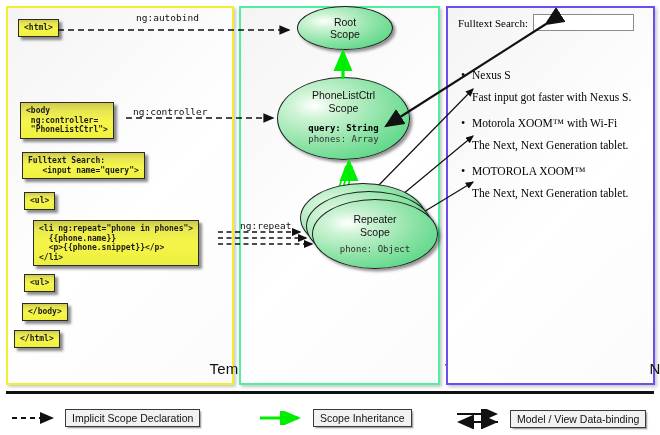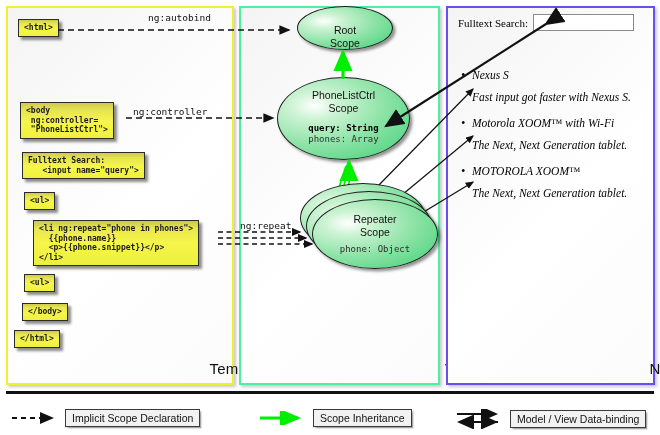--- a/index.html
+++ b/index.html
@@ -38,21 +38,21 @@
 
   
   .conn-label{position:absolute;font-family:"DejaVu Sans Mono","Liberation Mono",monospace;
               font-size:9.5px;color:#111;}
 
   
   .vw-inner{position:absolute;left:458px;top:14px;width:184px;height:215px;
             font-family:"Liberation Serif","DejaVu Serif",serif;color:#000;}
   .fts-row{display:flex;align-items:center;gap:5px;font-size:11px;}
   .fts-input{width:95px;height:13px;border:1px solid #8b8b8b;background:#fff;}
-  .phone-list{margin-top:38px;padding-left:14px;font-style:italic;}
+  .phone-list{margin-top:38px;padding-left:14px;}
   .phone-name{font-size:11.5px;line-height:13px;position:relative;}
   .phone-name::before{content:"\2022";position:absolute;left:-11px;top:0;font-size:12px;}
   .phone-snip{font-size:11.5px;line-height:13px;margin:9px 0 13px 0;}
 
   
   .hr{position:absolute;left:6px;width:648px;height:3px;background:#111;}
   .legend{position:absolute;left:0;top:404px;width:572px;height:28px;}
   .lg-item{position:absolute;display:flex;align-items:center;gap:7px;}
   .lg-box{border:1.5px solid #3a3a3a;background:#f2f2f2;
           box-shadow:1.5px 1.5px 1.5px rgba(0,0,0,.35);
@@ -82,25 +82,25 @@
    &lt;input name="query"&gt;</div>
   <div class="ybox" style="left:24px;top:192px;">&lt;ul&gt;</div>
   <div class="ybox big" style="left:33px;top:220px;">&lt;li ng:repeat="phone in phones"&gt;
   {{phone.name}}
   &lt;p&gt;{{phone.snippet}}&lt;/p&gt;
 &lt;/li&gt;</div>
   <div class="ybox" style="left:24px;top:274px;">&lt;ul&gt;</div>
   <div class="ybox" style="left:22px;top:303px;">&lt;/body&gt;</div>
   <div class="ybox" style="left:14px;top:330px;">&lt;/html&gt;</div>
 
-  <div class="conn-label" style="left:148px;top:12px;">ng:autobind</div>
+  <div class="conn-label" style="left:136px;top:12px;">ng:autobind</div>
   <div class="conn-label" style="left:133px;top:106px;">ng:controller</div>
   <div class="conn-label" style="left:240px;top:220px;">ng:repeat</div>
 
-  <div class="ell" style="left:297px;top:6px;width:94px;height:42px;justify-content:flex-end;">
+  <div class="ell" style="left:297px;top:6px;width:94px;height:42px;">
     <div class="t">
       <span>Root</span><br>
       <span>Scope</span>
     </div>
   </div>
 
   <div class="ell" style="left:277px;top:77px;width:131px;height:81px;">
     <div class="t" style="margin-top:-3px">
       <span>PhoneListCtrl</span><br>
       <span>Scope</span>

